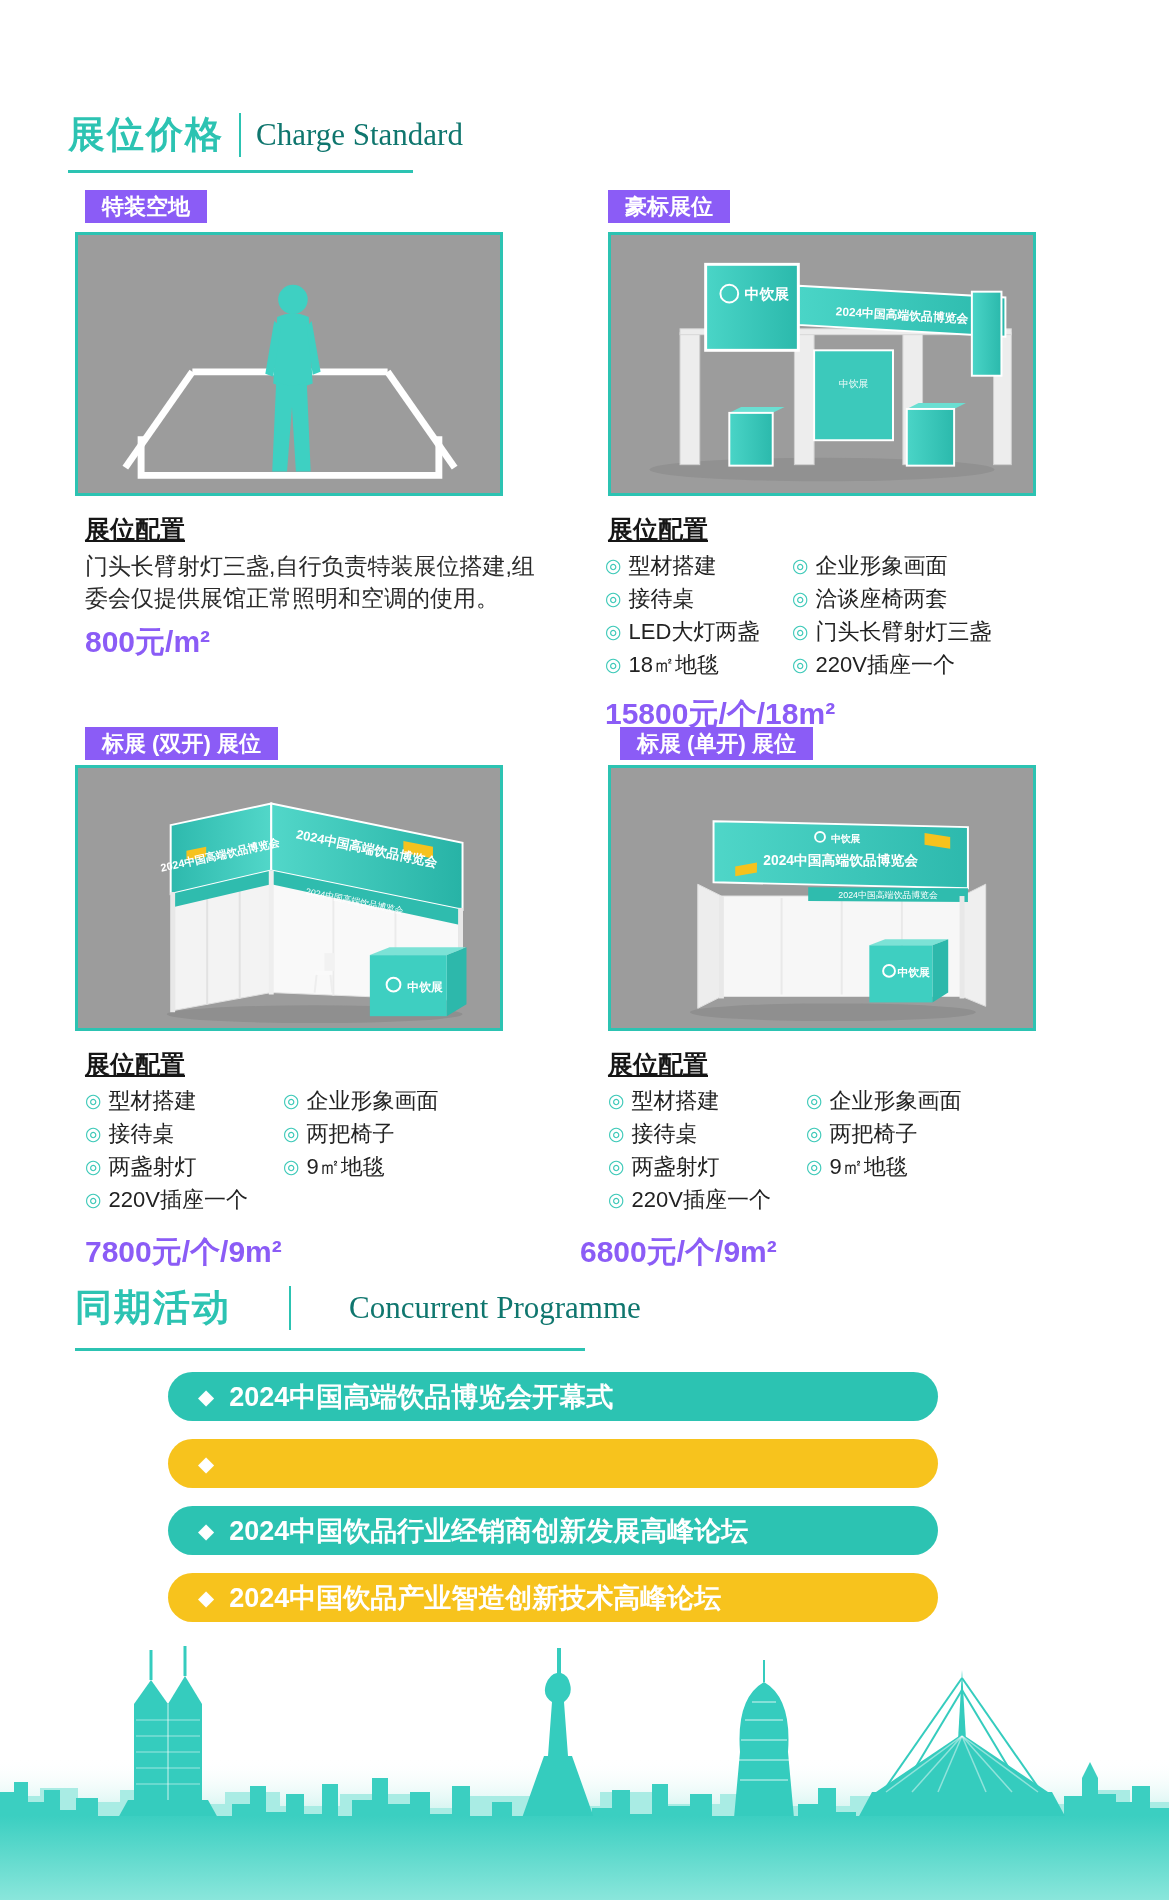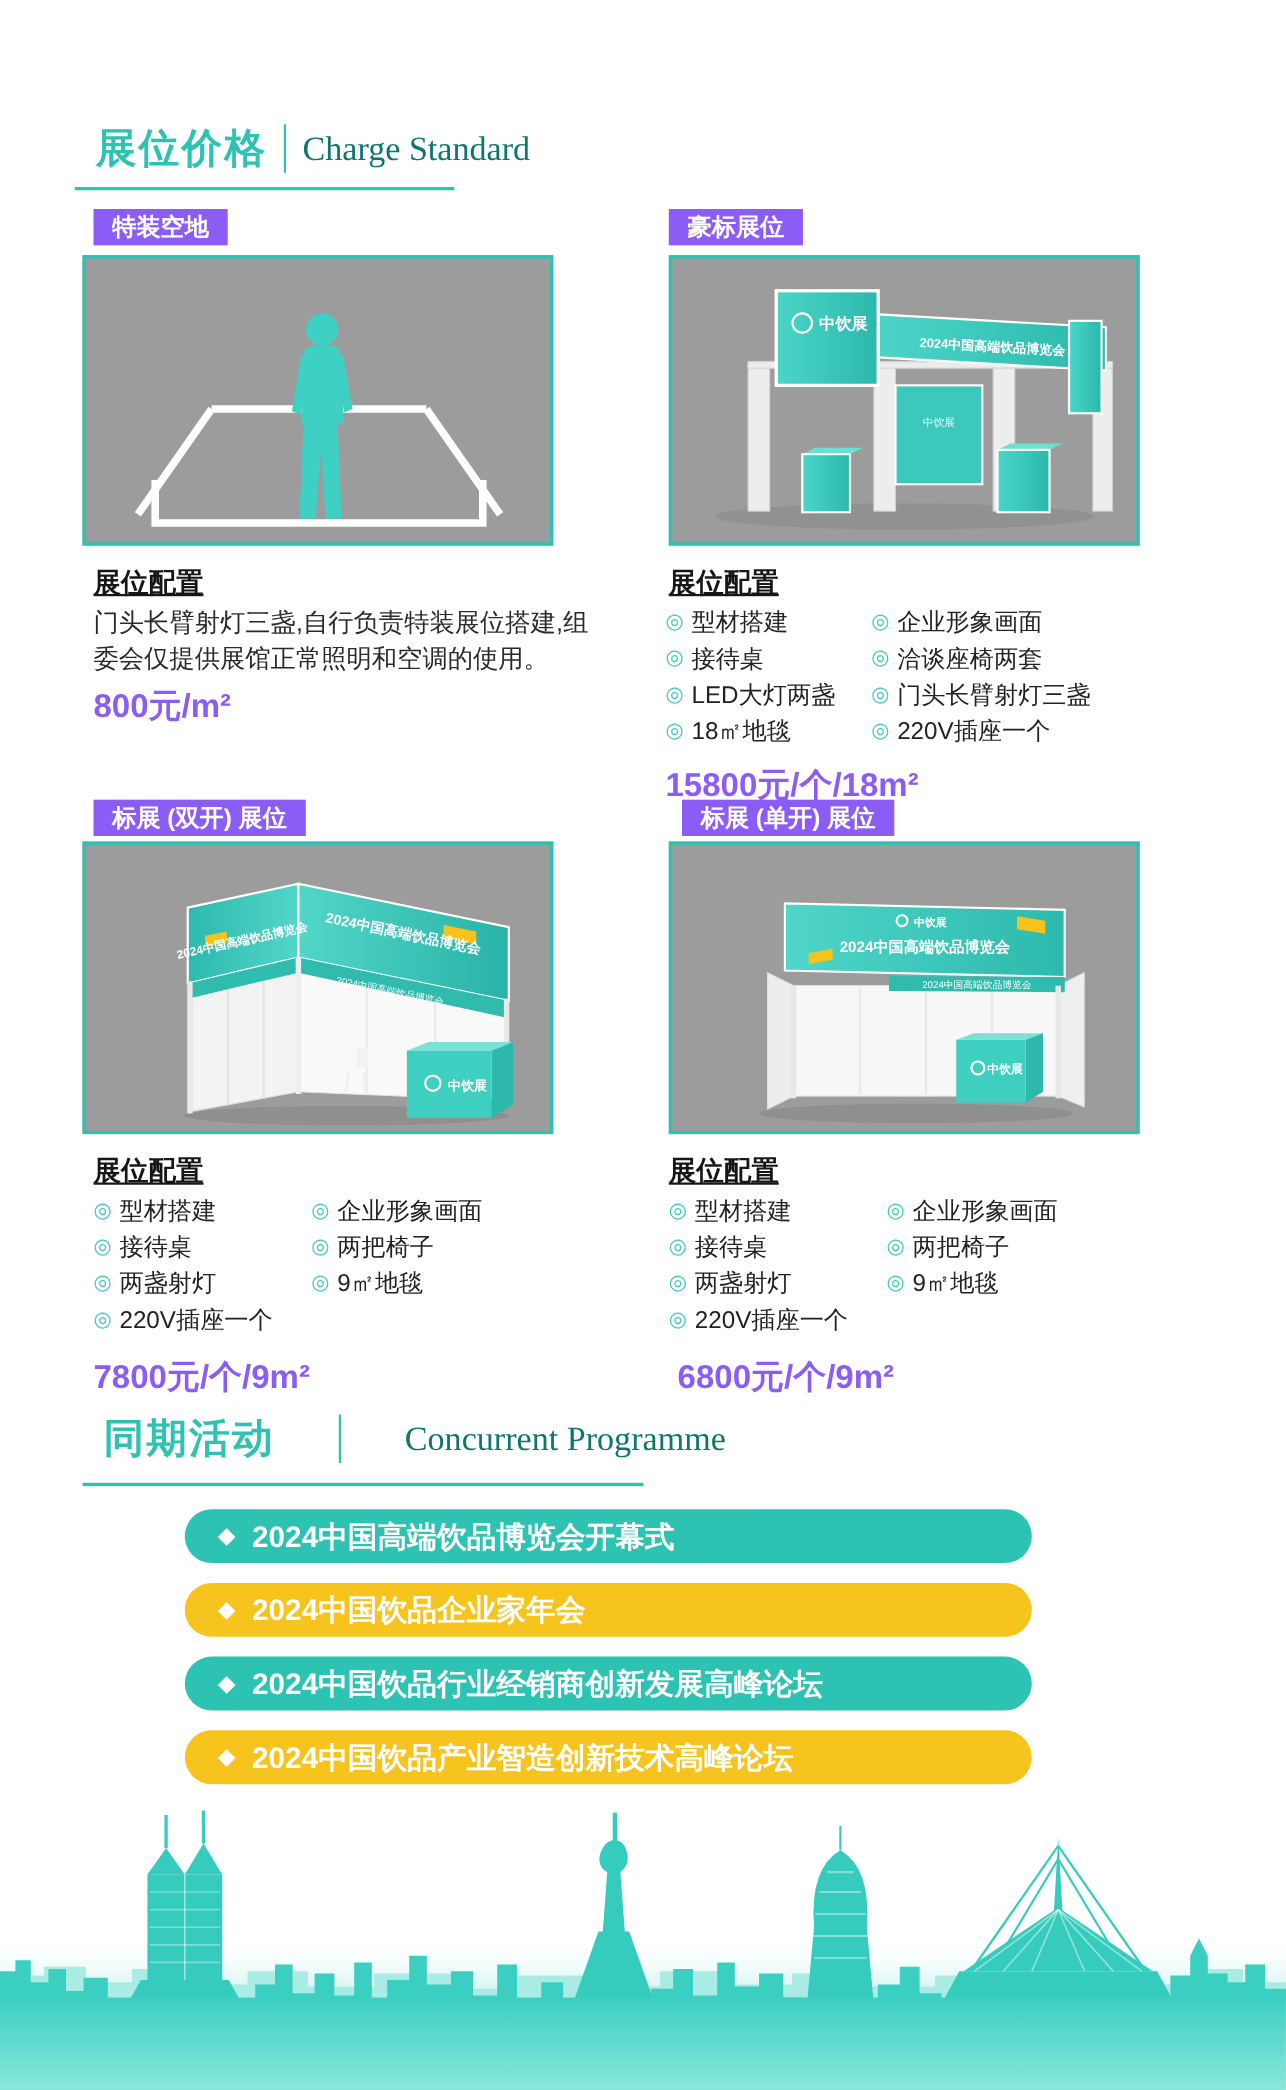--- a/index.html
+++ b/index.html
@@ -1,20 +1,20 @@
 <!DOCTYPE html>
 <html><head>
 <meta charset="utf-8">
 <style>
   html,body{margin:0;padding:0;background:#ffffff;}
   .page{position:relative;width:1169px;height:1900px;background:#ffffff;overflow:hidden;
         font-family:"Liberation Sans","DejaVu Sans",sans-serif;}
 
   
-  .sec-header{position:absolute;display:flex;align-items:center;margin-left:19px;}
+  .sec-header{position:absolute;display:flex;align-items:center;}
   .sec-header .zh{font-size:37px;font-weight:bold;color:#2cc3b2;letter-spacing:2px;}
   .sec-header .vbar{width:2px;height:44px;background:#2cc3b2;margin:0 15px;}
   .sec-header .en{font-family:"Liberation Serif","DejaVu Serif",serif;font-size:31px;color:#0f766e;}
   .underline{position:absolute;height:3px;background:#2cc3b2;}
 
   
   .tag{position:absolute;height:33px;line-height:33px;background:#8b5cf6;color:#fff;
        font-size:22px;font-weight:bold;padding:0 17px;white-space:nowrap;}
 
   
@@ -285,36 +285,35 @@
       </div>
     <div class="bullet-row">
         <span class="bullet-icon">◎</span>
         <span>两把椅子</span>
       </div>
     <div class="bullet-row">
         <span class="bullet-icon">◎</span>
         <span>9㎡地毯</span>
       </div>
   </div>
-  <div class="price" style="left:616px;top:1232px;">6800元/个/9m²</div>
+  <div class="price" style="left:580px;top:1232px;">6800元/个/9m²</div>
 
   <div class="sec-header" style="left:75px;top:1283px;gap:43px;">
     <span class="zh">同期活动</span>
     <span class="vbar"></span>
     <span class="en">Concurrent Programme</span>
   </div>
   <div class="underline" style="left:75px;top:1348px;width:510px;"></div>
 
   <div class="banner teal" style="top:1372px;">
     <span class="diamond">◆</span>
     <span>2024中国高端饮品博览会开幕式</span>
   </div>
   <div class="banner yellow" style="top:1439px;">
     <span class="diamond">◆</span>
-    <span>2024中国饮品企业家年会</span>
   </div>
   <div class="banner teal" style="top:1506px;">
     <span class="diamond">◆</span>
     <span>2024中国饮品行业经销商创新发展高峰论坛</span>
   </div>
   <div class="banner yellow" style="top:1573px;">
     <span class="diamond">◆</span>
     <span>2024中国饮品产业智造创新技术高峰论坛</span>
   </div>
 

